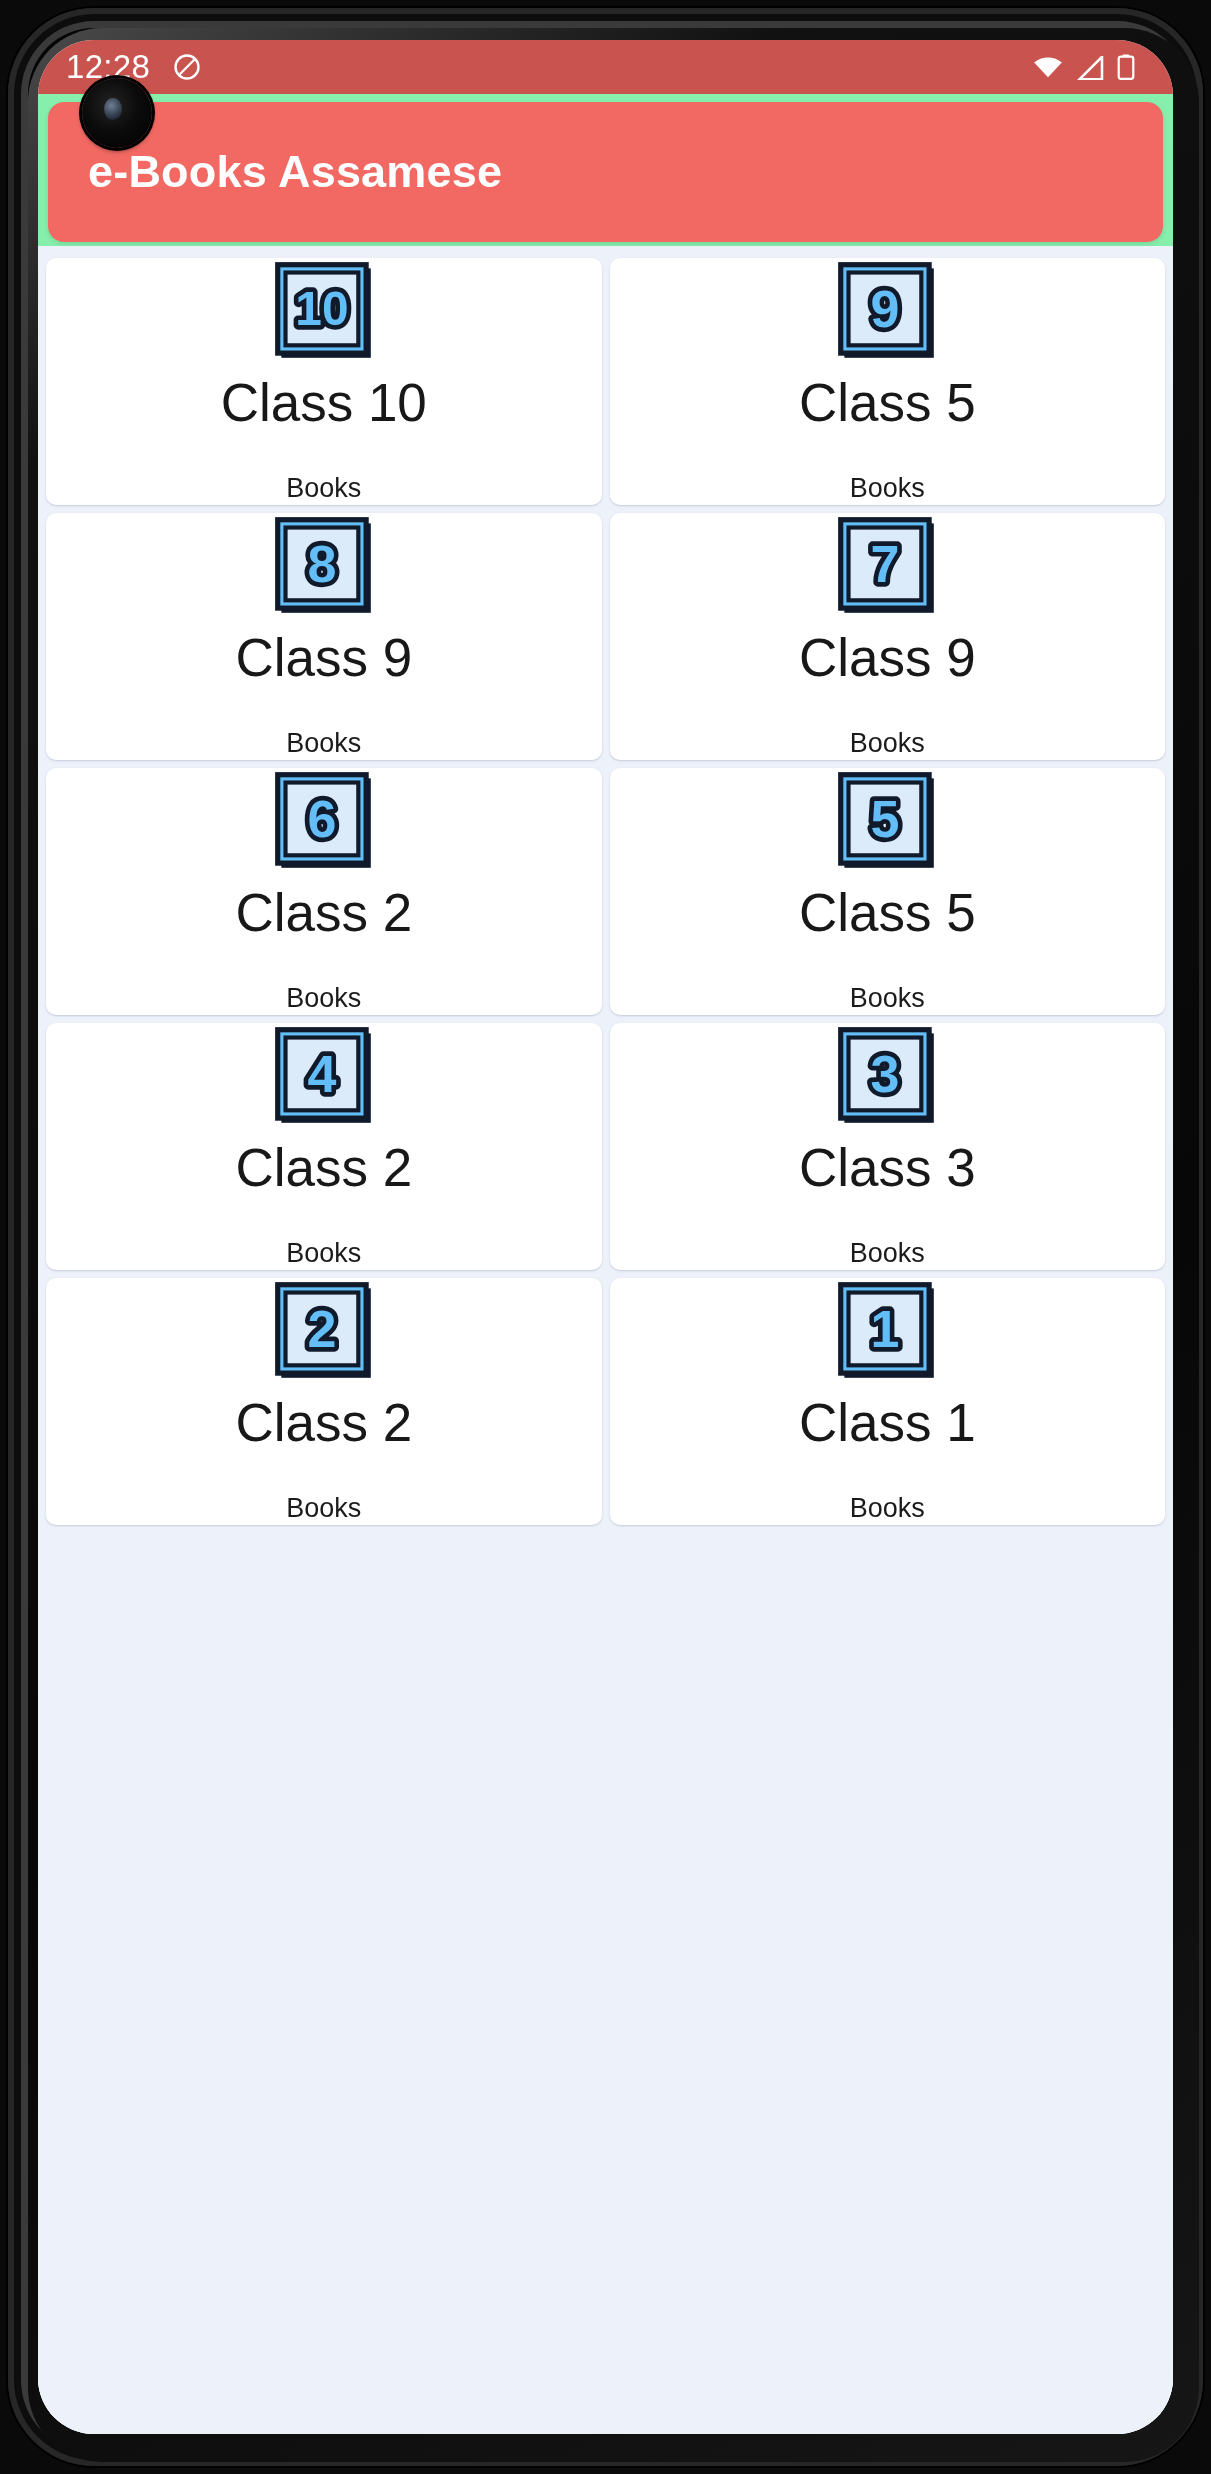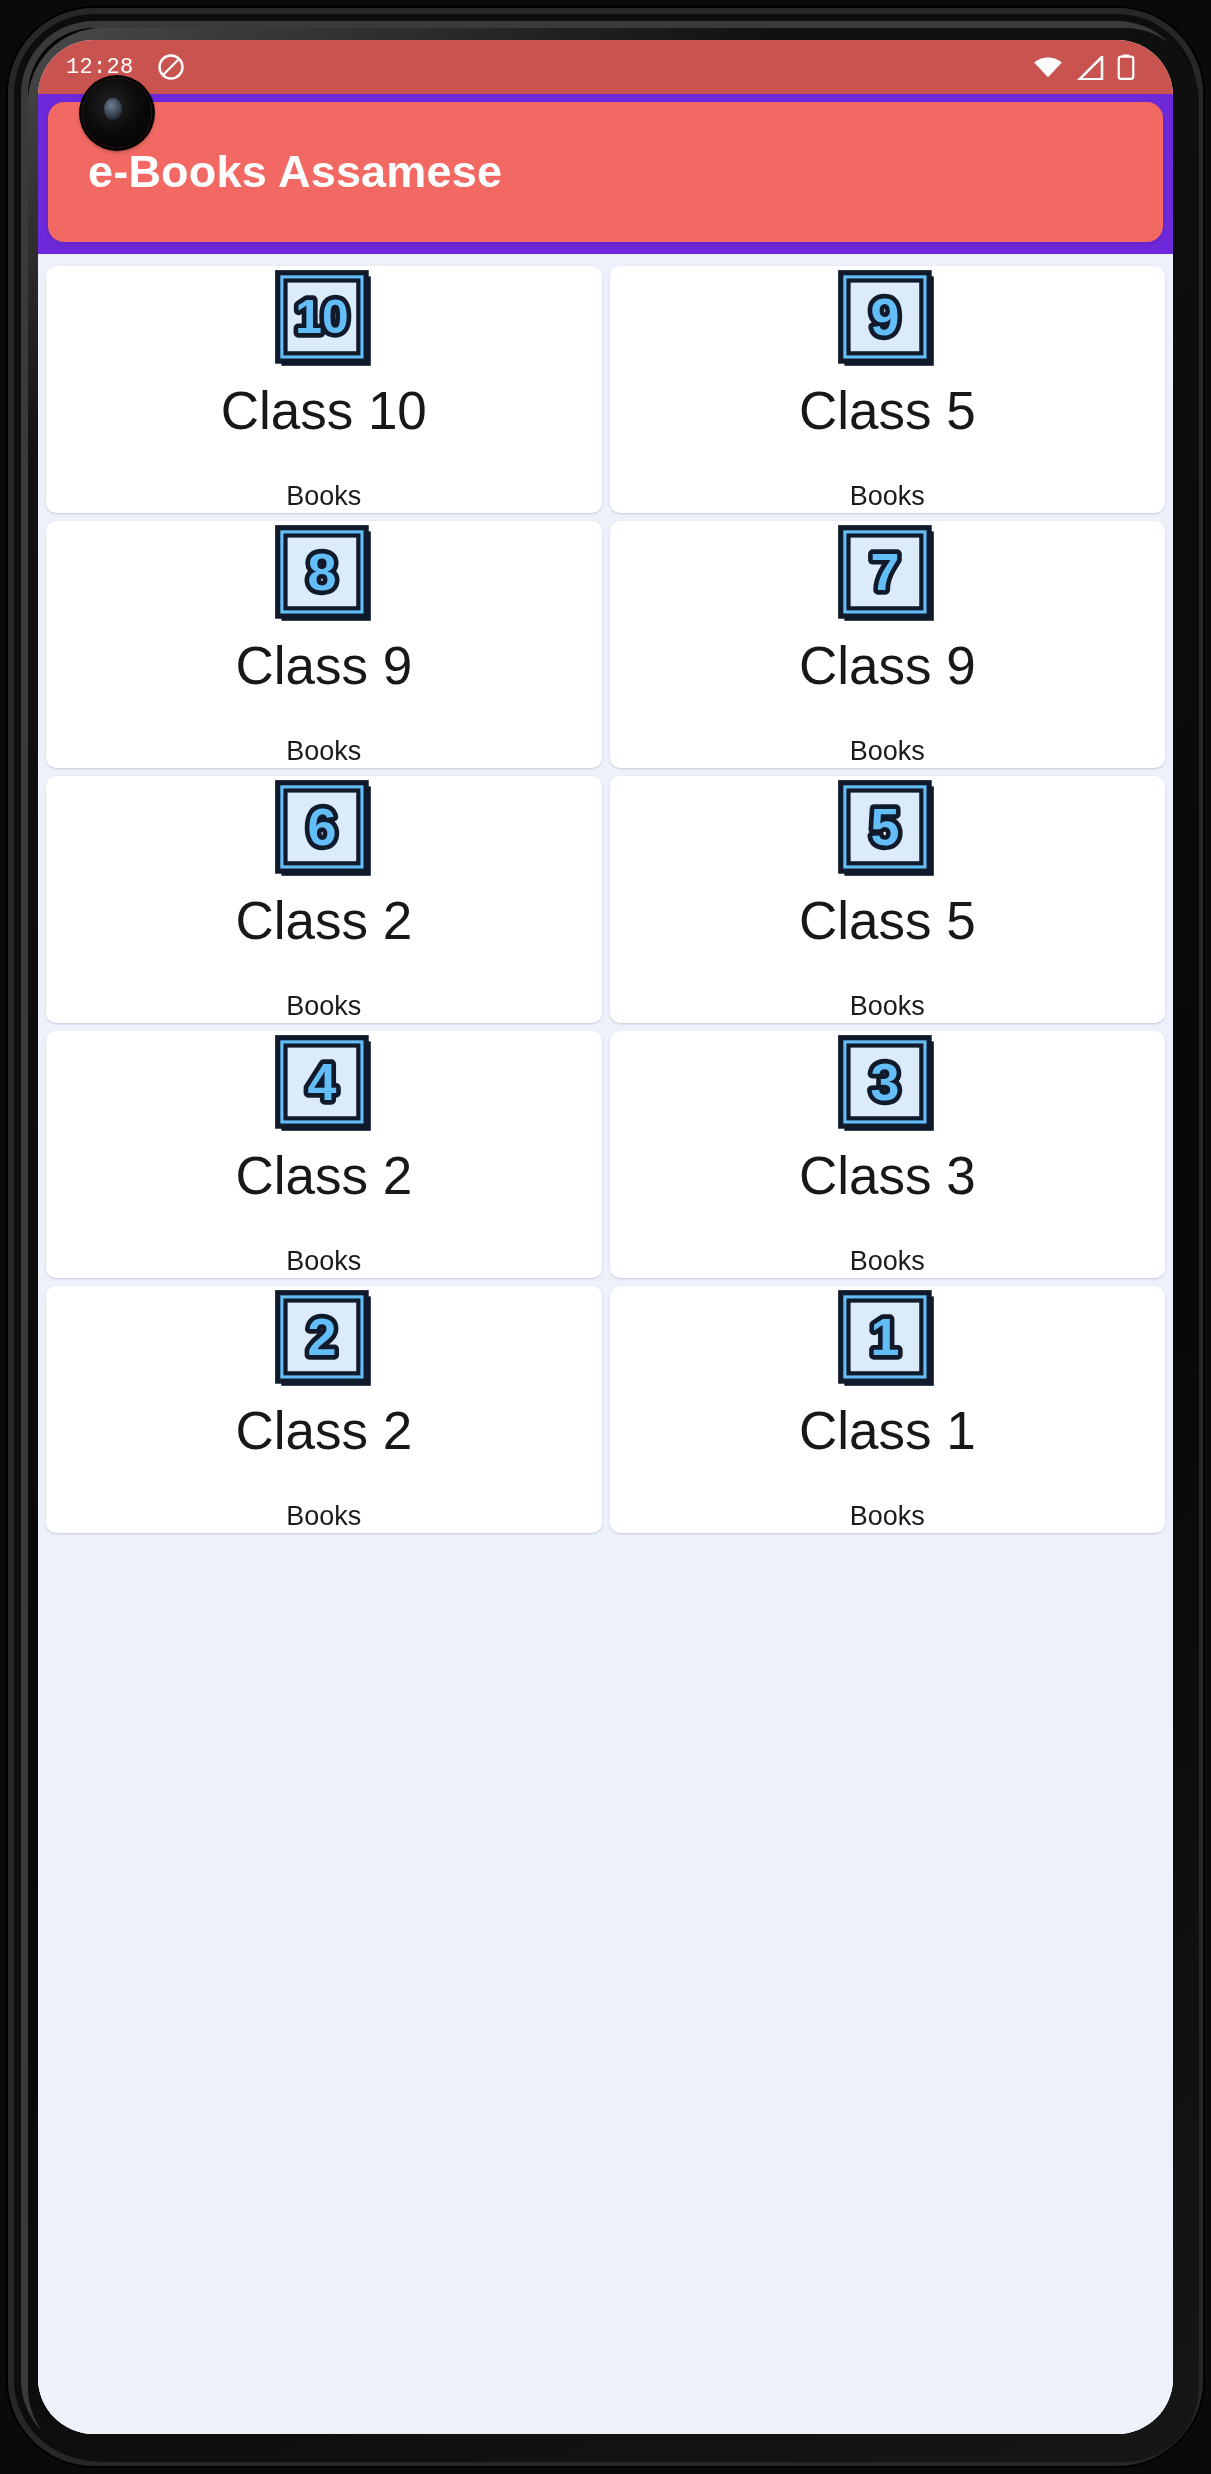--- a/index.html
+++ b/index.html
@@ -48,23 +48,23 @@
   .statusbar{
     position:relative;
     height:54px;
     background:#C9544F;
     display:flex;
     align-items:center;
     padding:0 38px 0 28px;
     color:#fff;
   }
   .sb-clock{
-    font-size:22px;
+    font-size:33px;
     letter-spacing:.3px;
-    font-family:Liberation Mono, monospace;
+    font-family:Liberation Sans, sans-serif;
   }
   .sb-left-icons{ display:flex; align-items:center; gap:16px; margin-left:22px; }
   .sb-spacer{ flex:1; }
   .sb-right-icons{ display:flex; align-items:flex-end; gap:13px; }
   .sb-ic{ display:block; }
 
   
   .camera{
     position:absolute;
     left:44px; top:38px;
@@ -84,22 +84,22 @@
   }
 
   
   .appbody{
     height:2340px;
     background:#EDF2FA;
     display:flex;
     flex-direction:column;
   }
   .appbar-wrap{
-    padding:8px 10px 12px 10px;
-    background:#6d28d9;
+    padding:8px 10px 4px 10px;
+    background:#86efac;
   }
   .appbar{
     height:140px;
     background:#F26963;
     border-radius:16px;
     display:flex;
     align-items:center;
     padding:0 40px;
     box-shadow:0 2px 5px rgba(0,0,0,.10);
   }

